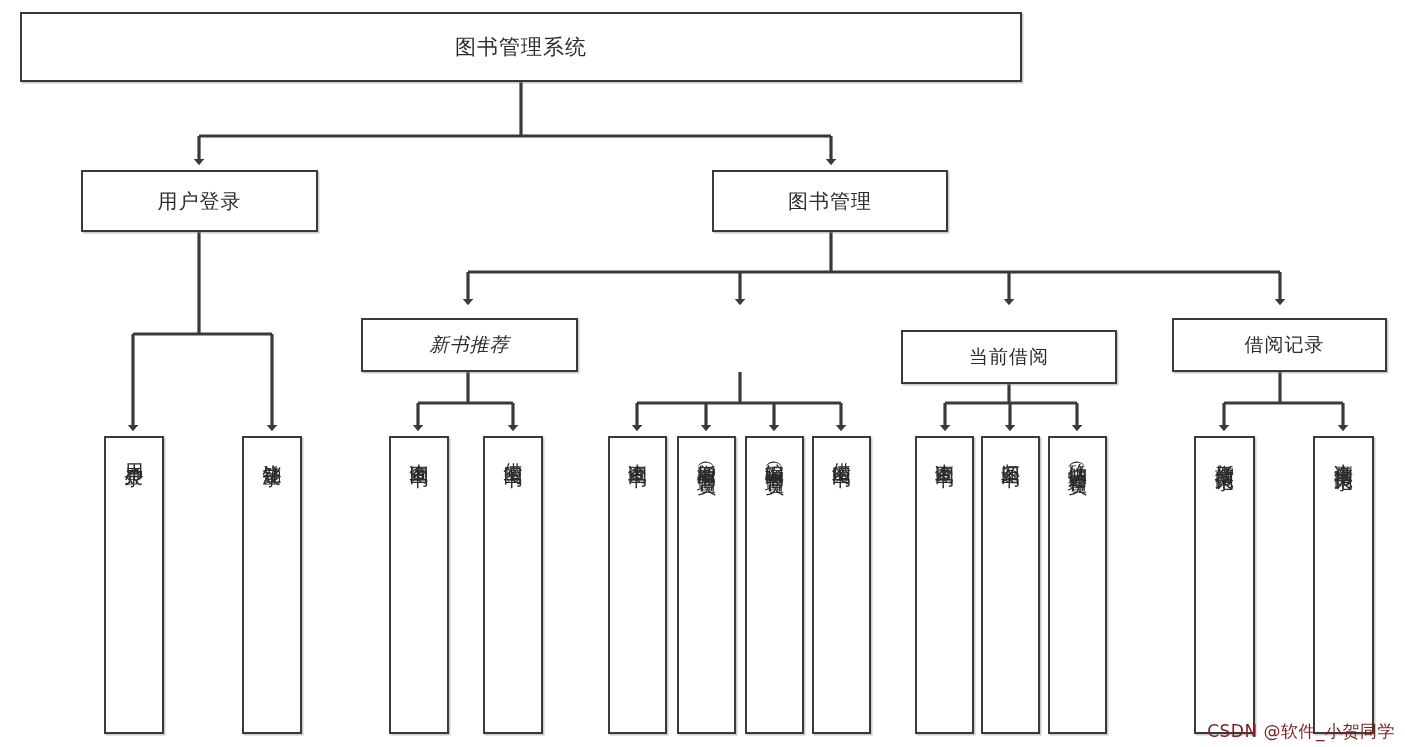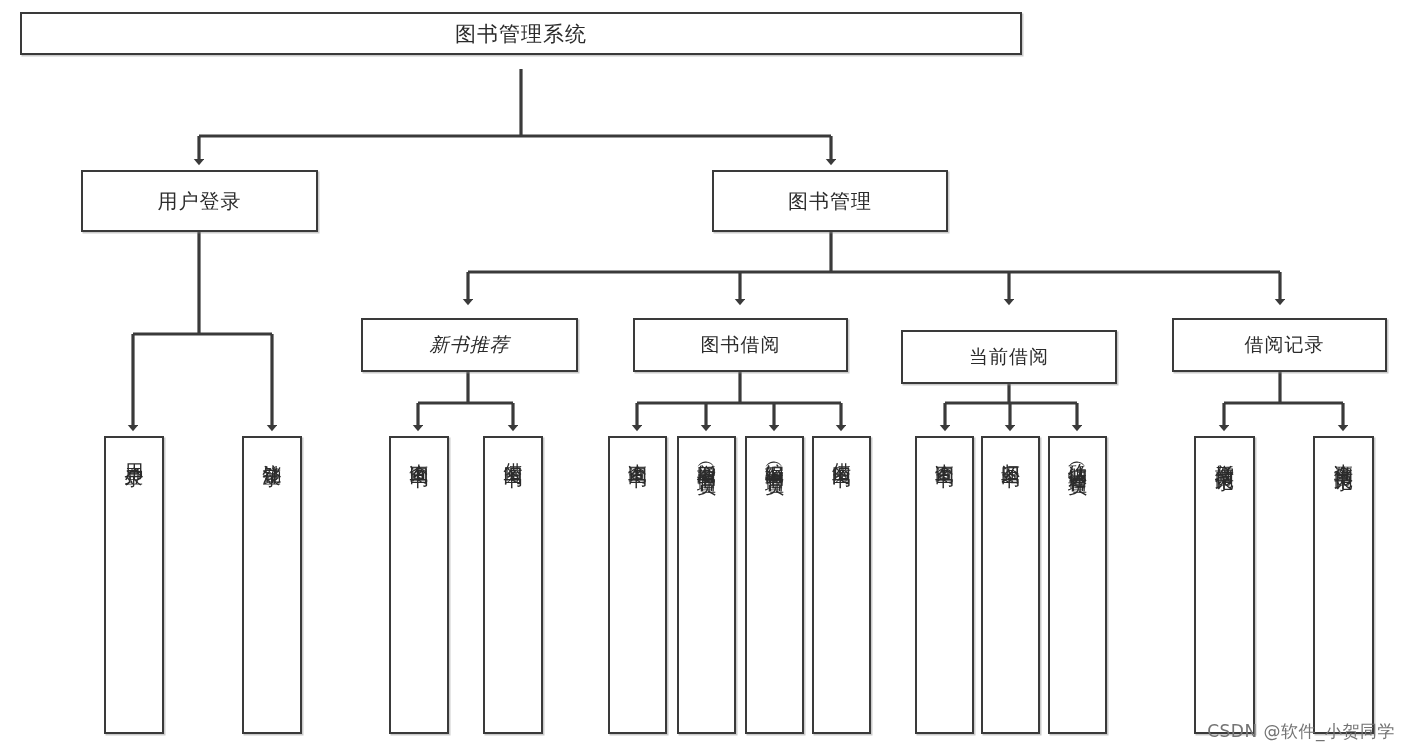--- a/index.html
+++ b/index.html
@@ -59,21 +59,21 @@
   }
   .node .htext {
     white-space: nowrap;
     letter-spacing: 1px;
   }
   #watermark {
     position: absolute;
     right: 10px;
     bottom: 4px;
     font-size: 17px;
-    color: #737373;
+    color: #7f1d1d;
     letter-spacing: 0.5px;
     white-space: nowrap;
   }
 </style>
 </head>
 <body>
 
 <div id="canvas">
 
   <svg id="wires" viewBox="0 0 1405 747" xmlns="http://www.w3.org/2000/svg">
@@ -120,36 +120,33 @@
       <path d="M1010,403 L1010,428" marker-end="url(#arrow)"></path>
       <path d="M1077,403 L1077,428" marker-end="url(#arrow)"></path>
 
       <path d="M1280,372 L1280,403"></path>
       <path d="M1224,403 L1343,403"></path>
       <path d="M1224,403 L1224,428" marker-end="url(#arrow)"></path>
       <path d="M1343,403 L1343,428" marker-end="url(#arrow)"></path>
     </g>
   </svg>
 
-  <div class="node root" style="left:20px; top:12px; width:1002px; height:43px;">
+  <div class="node root" style="left:20px; top:12px; width:1002px; height:70px;">
     <span class="htext">图书管理系统</span>
   </div>
 
   <div class="node level2" style="left:81px; top:170px; width:237px; height:62px;">
     <span class="htext">用户登录</span>
   </div>
   <div class="node level2" style="left:712px; top:170px; width:236px; height:62px;">
     <span class="htext">图书管理</span>
   </div>
 
   <div class="node level3" style="left:361px; top:318px; width:217px; height:54px;font-style:italic;">
     <span class="htext">新书推荐</span>
-  </div>
-  <div class="node level3" style="left:633px; top:318px; width:215px; height:54px;">
-    <span class="htext">图书借阅</span>
   </div>
   <div class="node level3" style="left:901px; top:330px; width:216px; height:54px;">
     <span class="htext">当前借阅</span>
   </div>
   <div class="node level3" style="left:1172px; top:318px; width:215px; height:54px;padding-left:10px;">
     <span class="htext">借阅记录</span>
   </div>
 
   <div class="node leaf" style="left:104px; top:436px; width:60px; height:298px;">
     <span class="vtext">用户登录</span>

